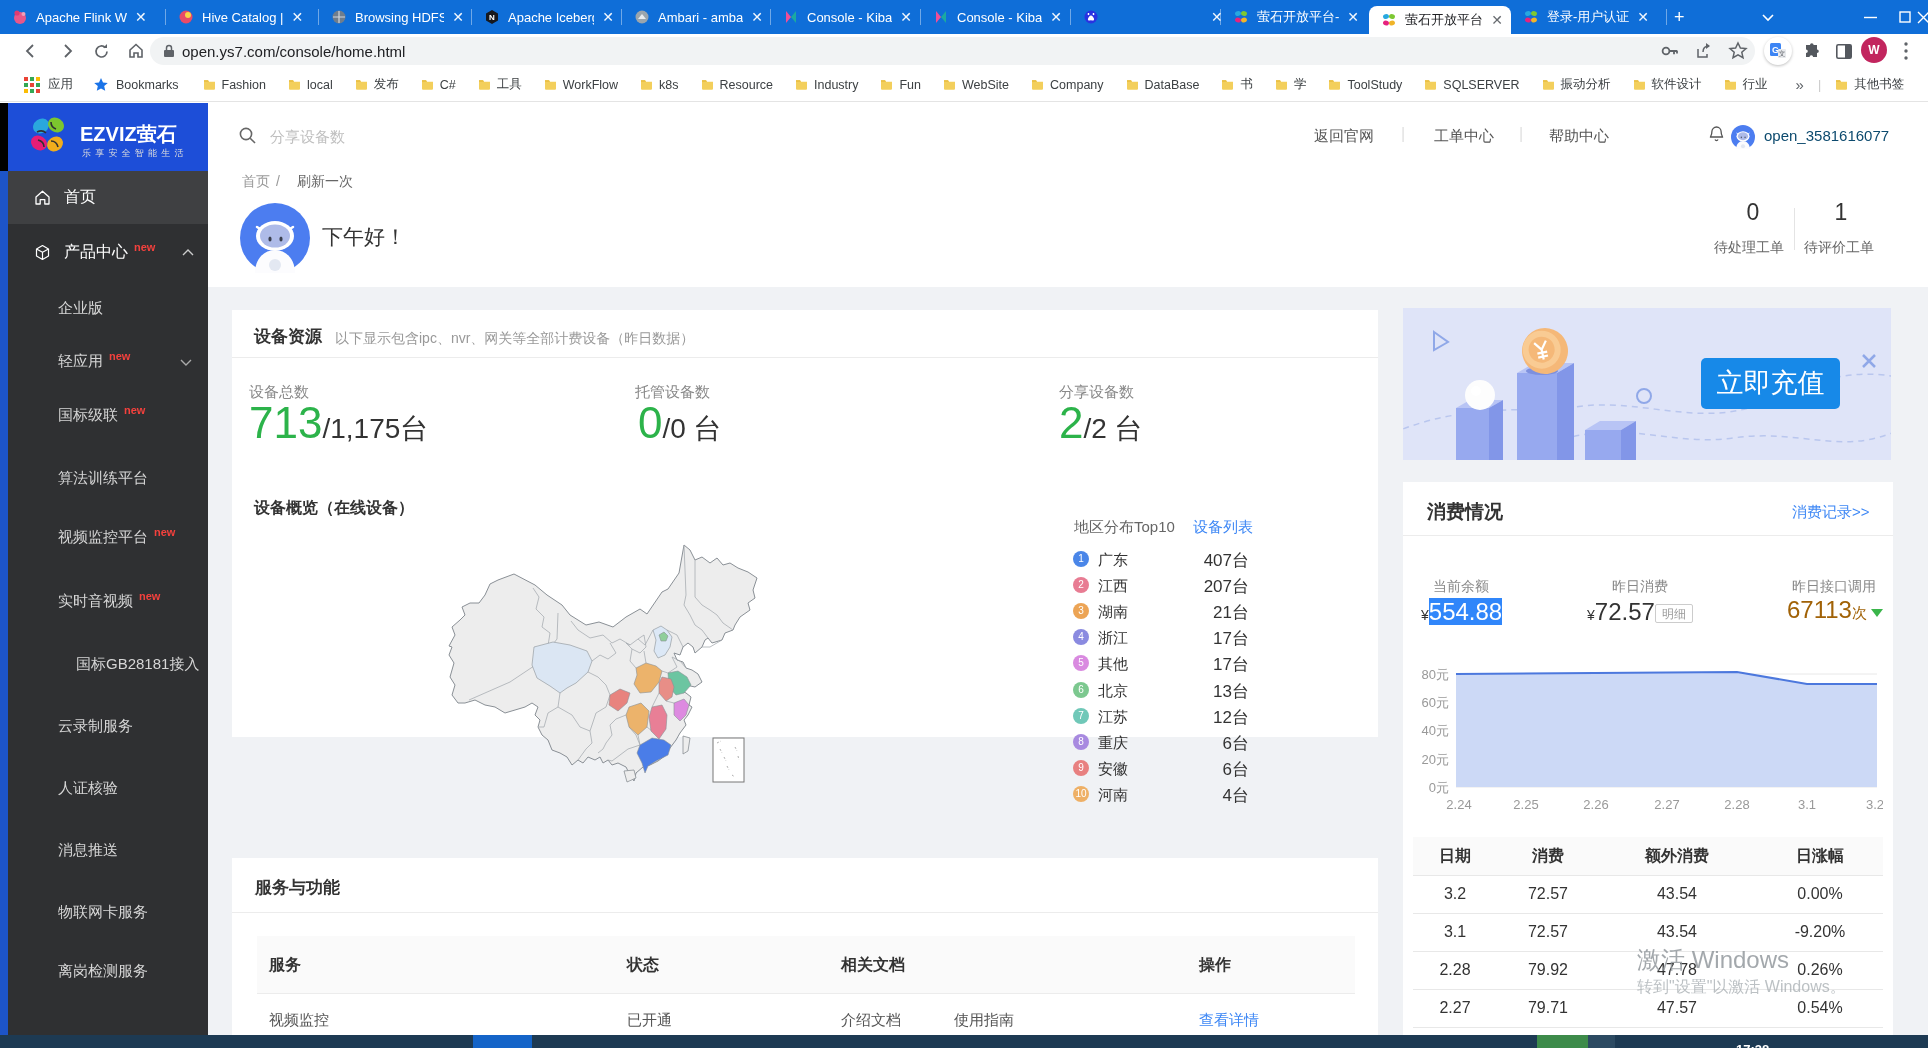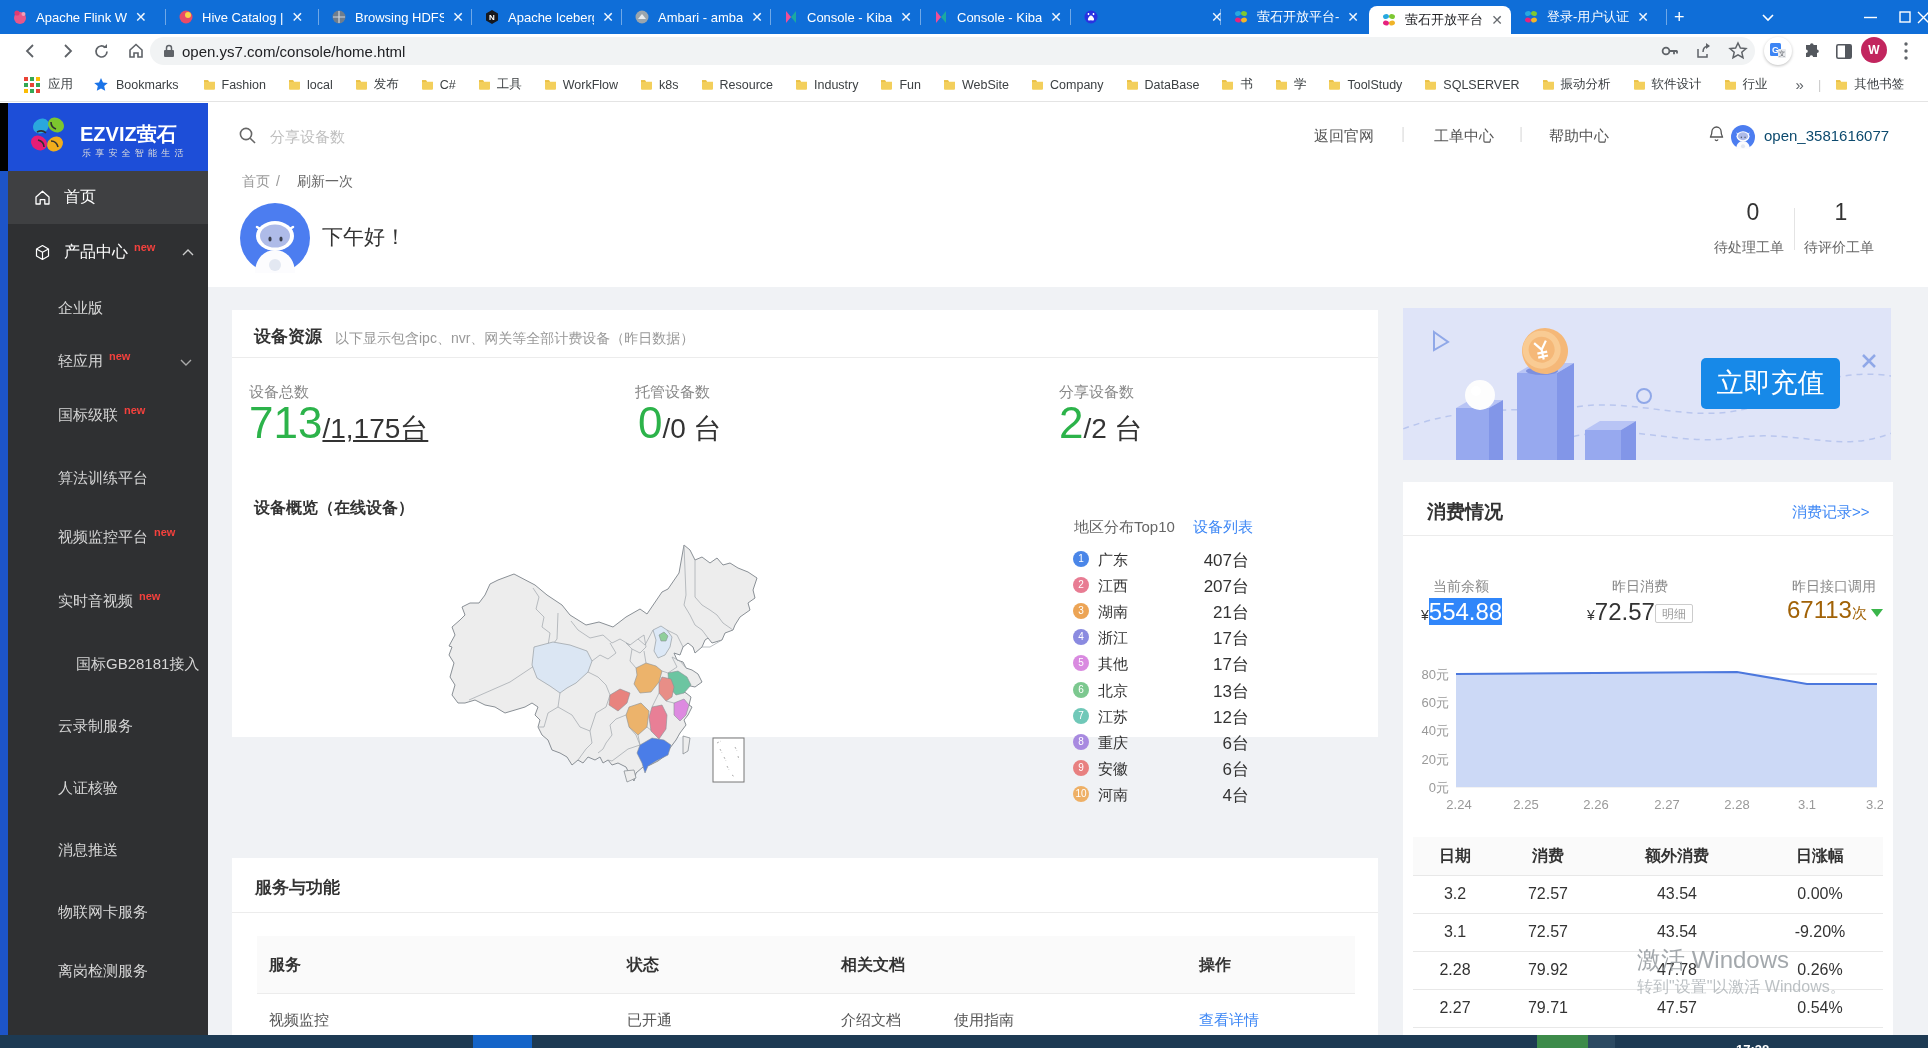--- a/index.html
+++ b/index.html
@@ -370,21 +370,21 @@
       <div style="position:absolute;left:1506px;top:136px;font-size:14px;color:#666;">待处理工单</div>
       <div style="position:absolute;left:1586px;top:105px;width:1px;height:42px;background:#e4e4e4;"></div>
       <div style="position:absolute;left:1618px;top:96px;font-size:23px;color:#333;width:30px;text-align:center;">1</div>
       <div style="position:absolute;left:1596px;top:136px;font-size:14px;color:#666;">待评价工单</div>
     </div>
     <div class="card" style="left:24px;top:207px;width:1146px;height:427px;">
   <div style="position:absolute;left:22px;top:15px;font-size:17px;font-weight:bold;color:#333;">设备资源</div>
   <div style="position:absolute;left:103px;top:20px;font-size:14px;color:#999;">以下显示包含ipc、nvr、网关等全部计费设备（昨日数据）</div>
   <div style="position:absolute;left:0;top:47px;width:1146px;height:1px;background:#ececec;"></div>
   <div style="position:absolute;left:17px;top:73px;font-size:15px;color:#888;">设备总数</div>
-  <div style="position:absolute;left:17px;top:88px;"><span class="green" style="font-size:44px;">713</span><span style="font-size:28px;color:#333;text-decoration:underline;">/1,175台</span></div>
+  <div style="position:absolute;left:17px;top:88px;"><span class="green" style="font-size:44px;">713</span><span style="font-size:28px;color:#333;">/1,175台</span></div>
   <div style="position:absolute;left:403px;top:73px;font-size:15px;color:#888;">托管设备数</div>
   <div style="position:absolute;left:406px;top:88px;"><span class="green" style="font-size:44px;">0</span><span style="font-size:28px;color:#333;">/0 台</span></div>
   <div style="position:absolute;left:827px;top:73px;font-size:15px;color:#888;">分享设备数</div>
   <div style="position:absolute;left:827px;top:88px;"><span class="green" style="font-size:44px;">2</span><span style="font-size:28px;color:#333;">/2 台</span></div>
   <div style="position:absolute;left:22px;top:188px;font-size:16px;font-weight:bold;color:#333;">设备概览（在线设备）</div>
   <div style="position:absolute;left:208px;top:225px;width:320px;height:265px;"><svg width="320" height="265" viewBox="0 0 320 265">
             <polygon points="74,39 95,50 107,60 122,70 130,80 146,90 159,87 173,92 186,82 200,74 207,79 222,57 228,54 239,38 244,10 250,15 255,25 262,22 270,28 277,23 283,30 290,28 298,33 308,37 317,43 313,55 315,63 308,68 310,75 300,82 295,90 293,95 285,98 282,105 272,108 268,103 265,105 262,112 255,118 253,112 248,108 243,112 240,120 234,118 237,125 243,127 246,133 252,135 258,139 262,147 255,152 246,150 240,155 246,158 251,162 249,170 252,172 248,180 244,185 246,190 240,198 236,205 230,213 226,220 218,226 210,230 203,232 196,238 194,246 190,240 186,232 178,228 172,230 168,225 163,228 160,222 155,225 148,222 143,228 138,225 132,230 127,222 120,218 112,215 108,205 102,200 98,192 100,185 95,180 98,172 92,168 85,172 75,175 65,178 55,172 45,170 35,165 25,168 18,168 12,160 15,150 10,142 14,128 9,120 12,112 9,111 15,100 12,92 20,85 25,80 22,72 30,68 39,68 45,60 50,49 58,45 66,42" fill="#ededed" stroke="#8a9096" stroke-width="1"></polygon>
             <path d="M118,78 L117,104 L107,117 L94,131 L70,147 L29,165" stroke="#a8adb3" stroke-width="0.8" fill="none"></path>
             <path d="M93,53 L99,62 L96,74 L104,82 L102,92 L110,98 L107,117" stroke="#a8adb3" stroke-width="0.8" fill="none"></path>
             <path d="M94,131 L110,128 L94,112" stroke="#a8adb3" stroke-width="0.8" fill="none"></path>

